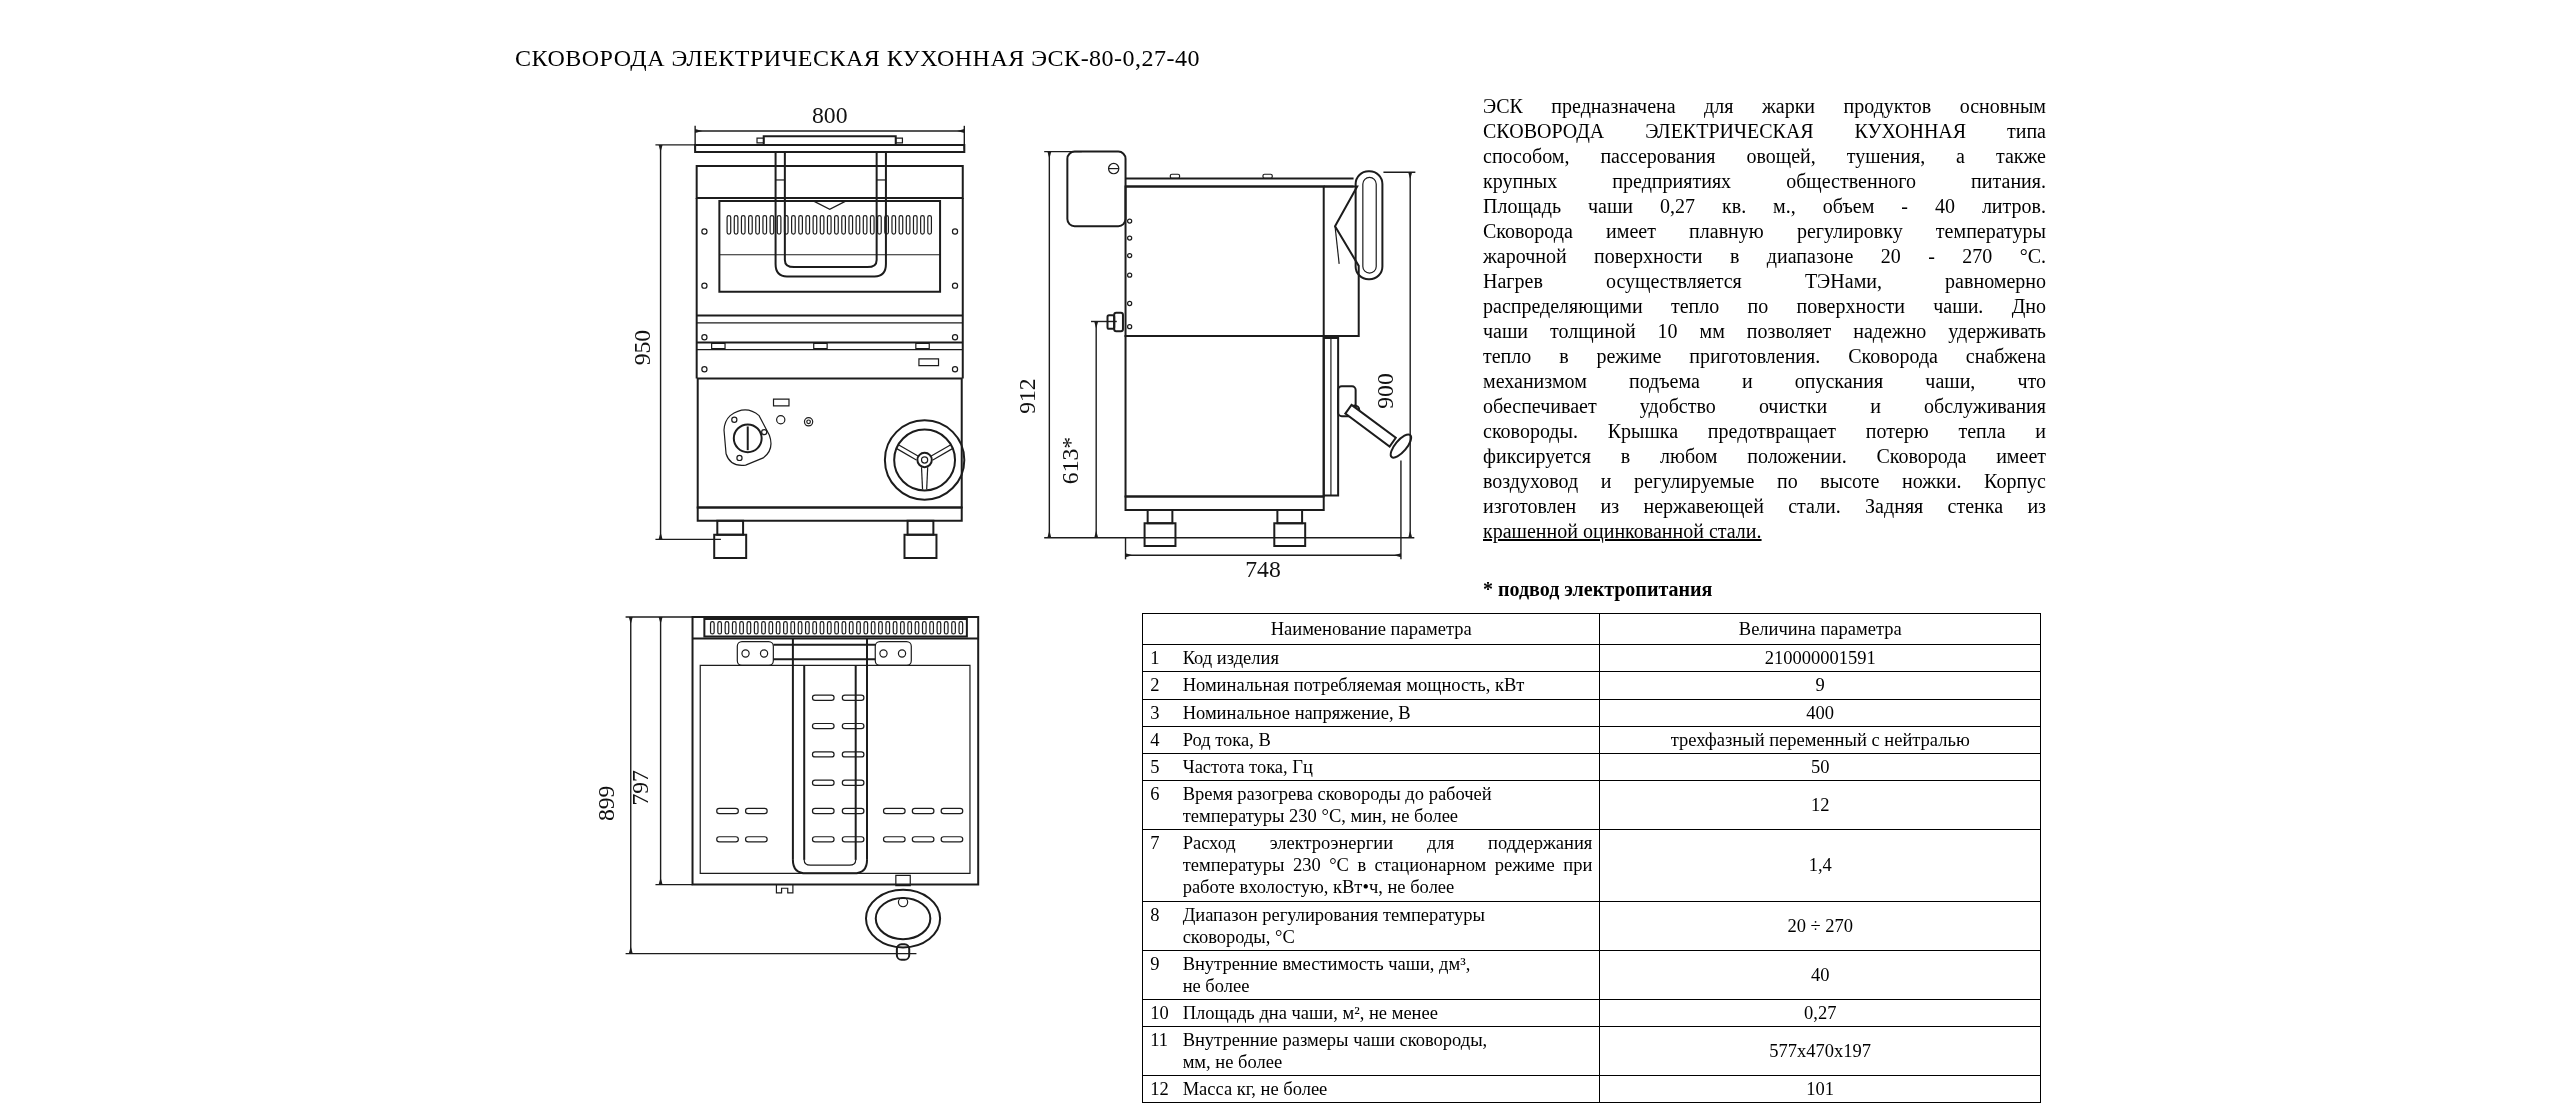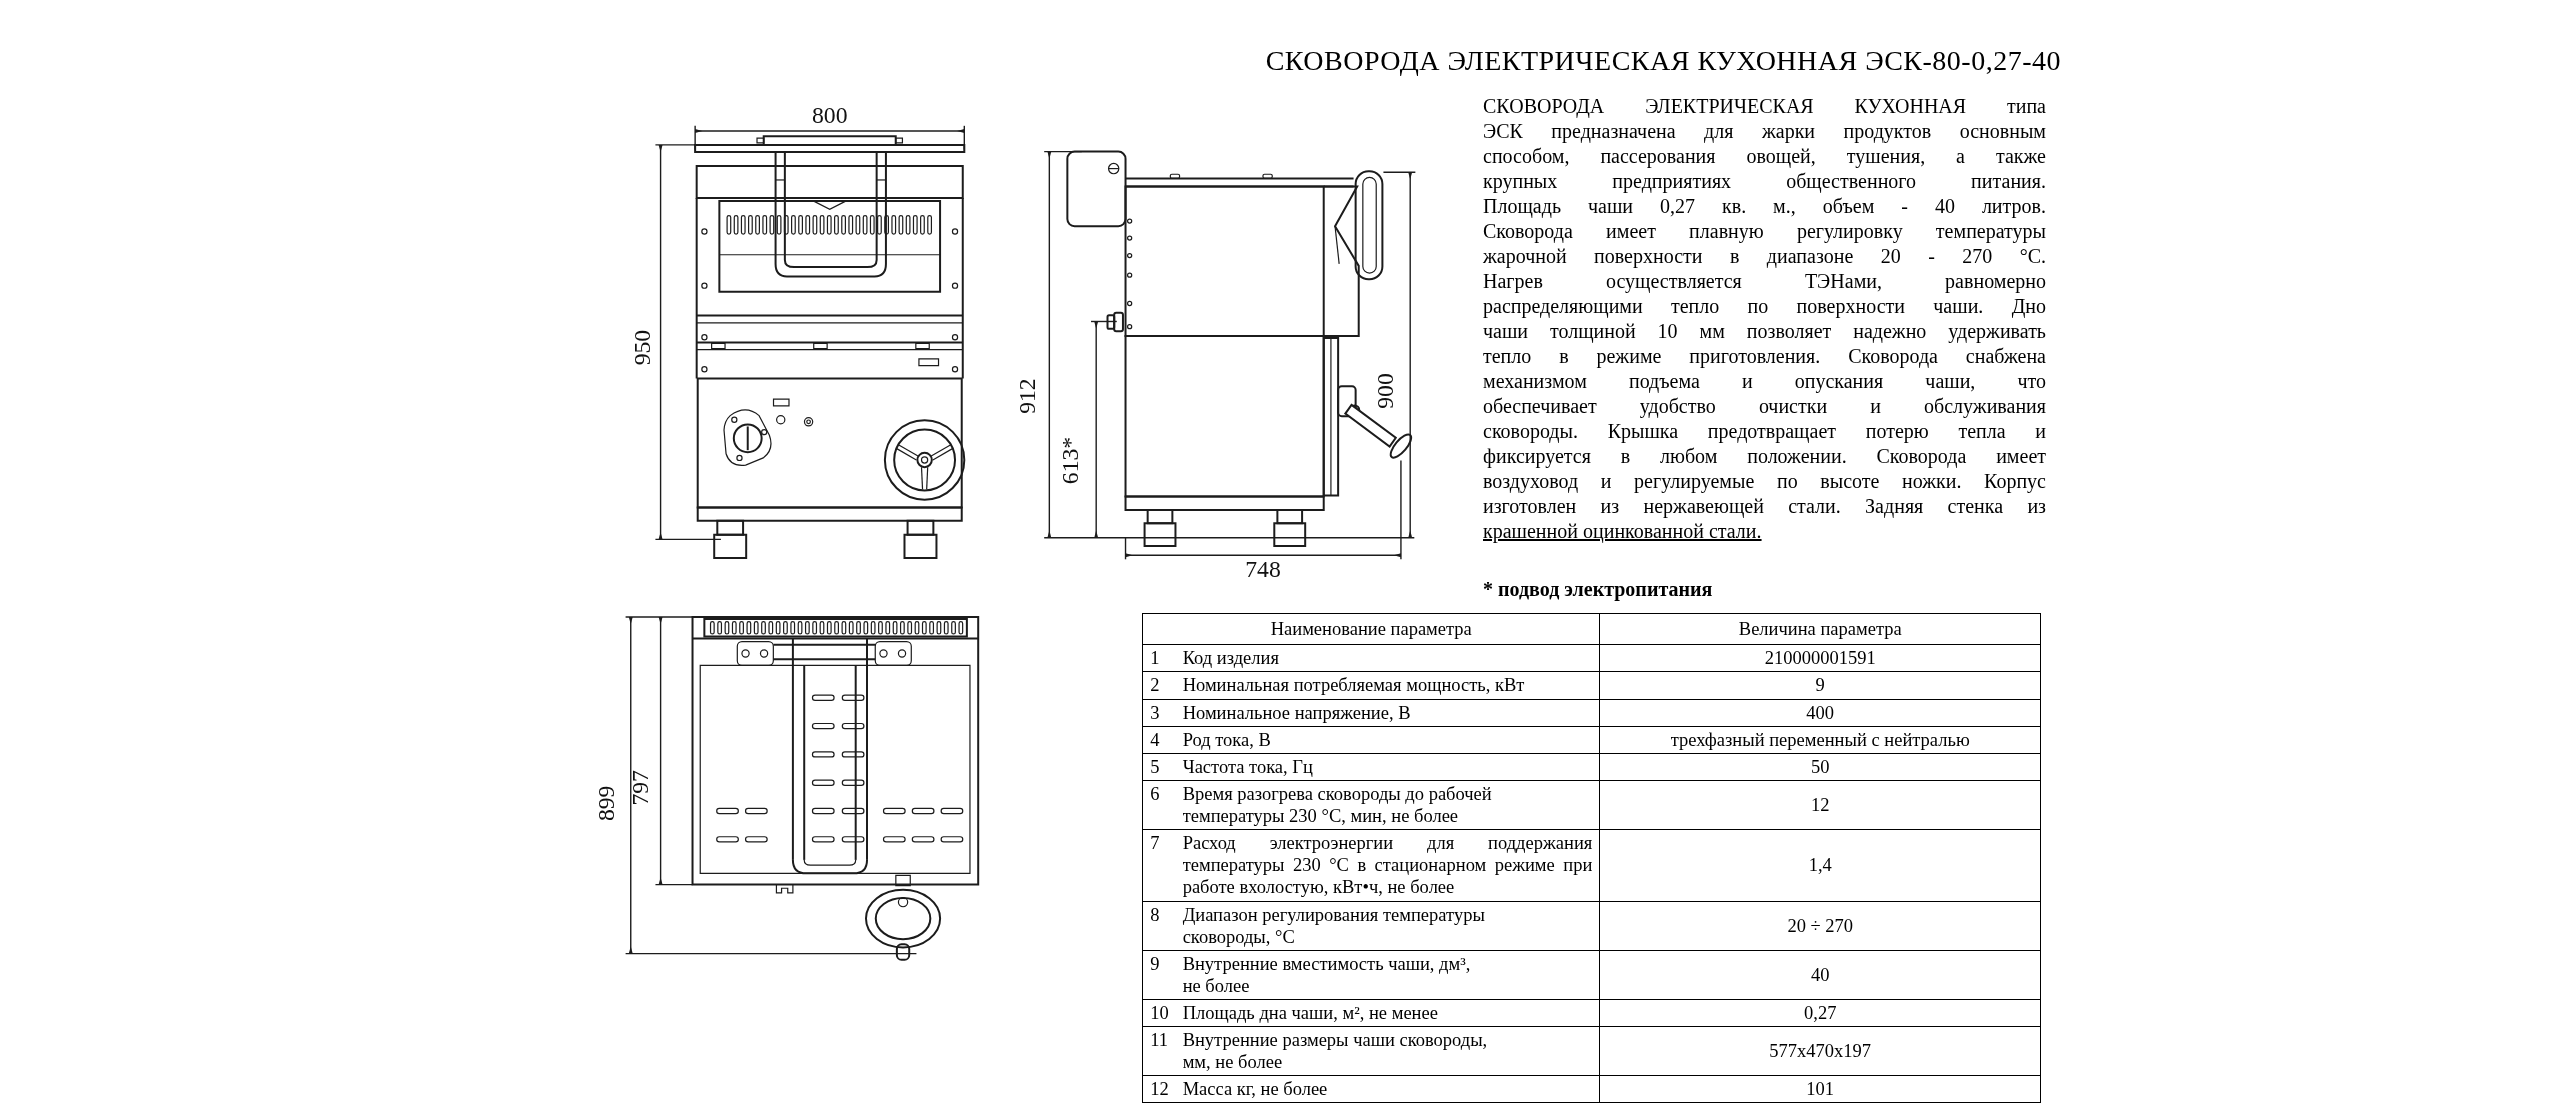--- a/index.html
+++ b/index.html
@@ -1,20 +1,20 @@
 <!DOCTYPE html>
 <html style="font-size:8.2px"><head>
 <meta charset="utf-8">
 <style>
   html,body{margin:0;padding:0;background:#fff;}
   #page{position:relative;width:2576px;height:1121px;background:#ffffff;
         font-family:"Liberation Serif", serif;color:#000;overflow:hidden;}
 
-  #title{position:absolute;left:515px;top:45px;width:1546px;text-align:right;
-         font-size:28px;letter-spacing:0.5px;white-space:nowrap;}
+  #title{position:absolute;left:515px;top:45px;width:1546px;text-align:left;
+         font-size:24px;letter-spacing:0.5px;white-space:nowrap;}
 
   
   #description{position:absolute;left:1483px;top:94px;width:563px;font-size:20px;}
   .desc-line{line-height:25px;text-align:justify;text-align-last:justify;white-space:normal;}
   .desc-line.last{text-align-last:left;text-decoration:underline;}
 
   #footnote{position:absolute;left:1483px;top:578px;font-size:20px;font-weight:bold;}
 
   
   .drawing{position:absolute;}
@@ -340,22 +340,22 @@
     <path class="thin" d="M368,578 v16 h10 v-9 h12 v9 h10 v-16"></path>
 
     <rect class="thin" x="600" y="560" width="28" height="20"></rect>
     <ellipse class="ln fillw" cx="614" cy="644" rx="72" ry="56"></ellipse>
     <ellipse class="ln" cx="614" cy="644" rx="53" ry="40"></ellipse>
     <circle class="thin" cx="614" cy="612" r="9"></circle>
     <rect class="ln" x="602" y="694" width="24" height="30" rx="9"></rect>
   </svg>
 
   <div id="description">
+      <div class="desc-line">ЭСК предназначена для жарки продуктов основным</div>
       <div class="desc-line">СКОВОРОДА ЭЛЕКТРИЧЕСКАЯ КУХОННАЯ типа</div>
-      <div class="desc-line">ЭСК предназначена для жарки продуктов основным</div>
       <div class="desc-line">способом, пассерования овощей, тушения, а также</div>
       <div class="desc-line">крупных предприятиях общественного питания.</div>
       <div class="desc-line">Площадь чаши 0,27 кв. м., объем - 40 литров.</div>
       <div class="desc-line">Сковорода имеет плавную регулировку температуры</div>
       <div class="desc-line">жарочной поверхности в диапазоне 20 - 270 °С.</div>
       <div class="desc-line">Нагрев осуществляется ТЭНами, равномерно</div>
       <div class="desc-line">распределяющими тепло по поверхности чаши. Дно</div>
       <div class="desc-line">чаши толщиной 10 мм позволяет надежно удерживать</div>
       <div class="desc-line">тепло в режиме приготовления. Сковорода снабжена</div>
       <div class="desc-line">механизмом подъема и опускания чаши, что</div>

